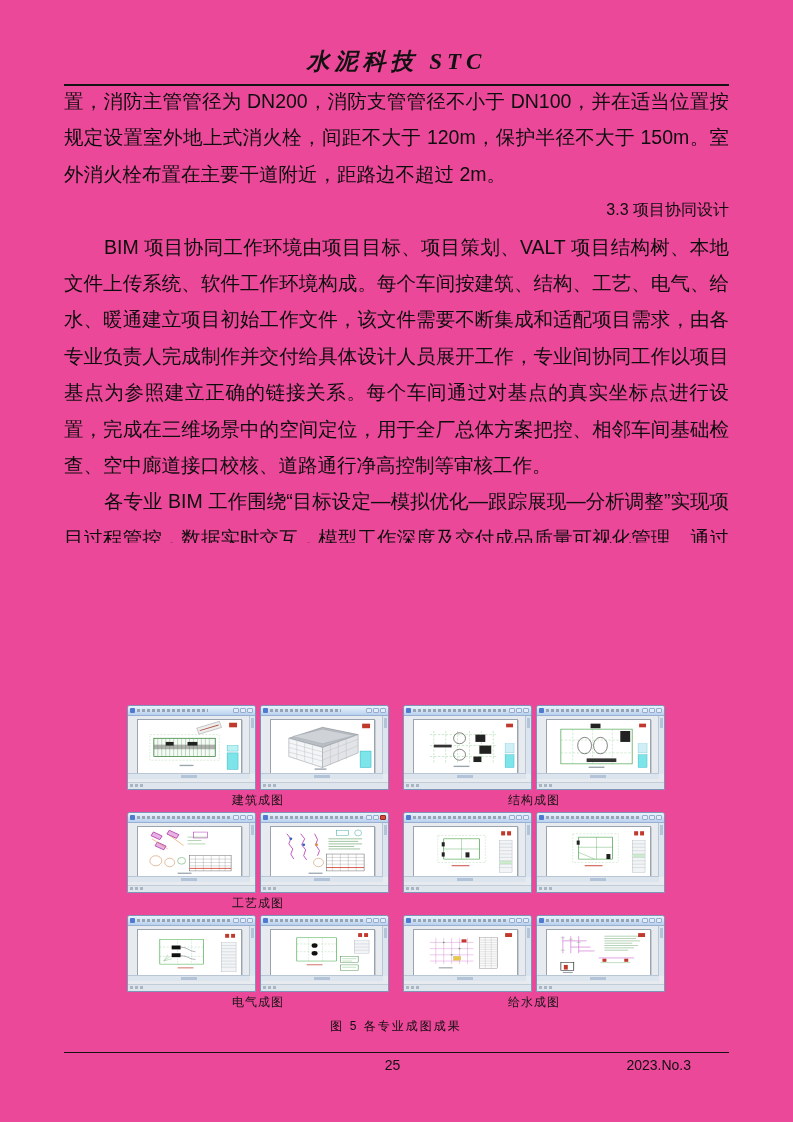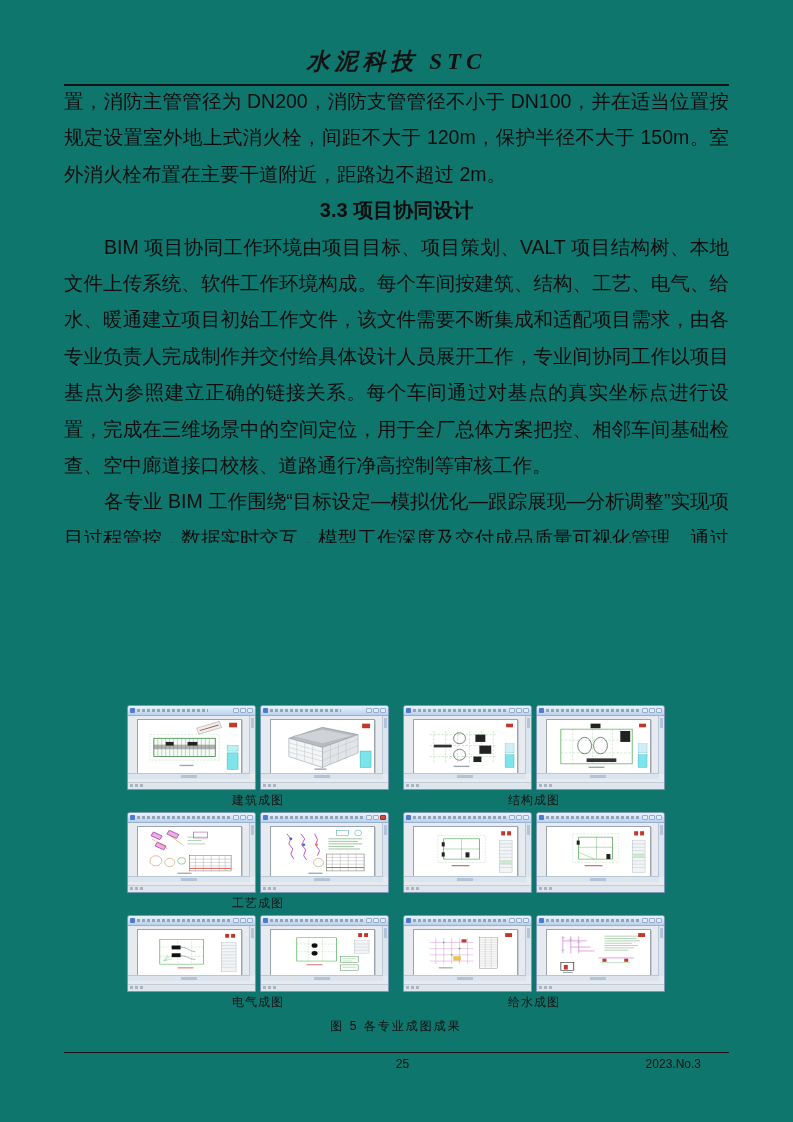--- a/index.html
+++ b/index.html
@@ -1,30 +1,30 @@
 <!DOCTYPE html>
 <html><head>
 <meta charset="utf-8">
 <style>
   html,body{margin:0;padding:0;background:#9a9a9a;}
-  .page{position:relative;width:793px;height:1122px;background:#0f766e;margin:0 auto;
+  .page{position:relative;width:793px;height:1122px;background:#ec4899;margin:0 auto;
         font-family:"Liberation Sans",sans-serif;color:#111;overflow:hidden;}
 
   
   .header{position:absolute;top:0;left:64px;width:665px;height:84px;
           border-bottom:2.5px solid #141414;display:flex;align-items:flex-end;justify-content:center;}
   .journal-title{font-family:"Liberation Serif",serif;font-style:italic;font-weight:bold;
           font-size:23px;letter-spacing:5px;padding-bottom:7px;}
 
   
   .body-text{position:absolute;top:83px;left:64px;width:665px;height:460px;overflow:hidden;
           font-size:19.5px;line-height:36.4px;text-align:justify;color:#0d0d0d;}
   .body-text p{margin:0;}
   .para{text-indent:2.05em;}
-  .section-heading{font-weight:bold;font-size:20px;line-height:36.4px;margin:0;text-align:center;}
+  .section-heading{font-weight:normal;font-size:16px;line-height:36.4px;margin:0;text-align:right;}
 
   
   .figure{position:absolute;top:705px;left:127px;width:538px;}
   .fig-row{display:flex;gap:14px;margin-bottom:3px;}
   .fig-group{width:262px;}
   .group-wins{display:flex;gap:4px;}
   .group-label{text-align:center;font-size:12px;margin-top:2px;color:#141414;letter-spacing:1px;}
   .fig-caption{text-align:center;font-size:12px;margin-top:7px;letter-spacing:2px;color:#0d0d0d;}
 
   
@@ -47,21 +47,21 @@
   .vscroll{position:absolute;top:0;right:0;bottom:8px;width:5px;background:#dce4ed;border-left:1px solid #b9c6d6;}
   .vscroll::after{content:"";display:block;width:3px;height:10px;margin:2px auto 0;background:#b4c4d8;}
   .hscroll{position:absolute;left:0;right:5px;bottom:3px;height:5px;background:#dce4ed;border-top:1px solid #b9c6d6;}
   .hthumb{display:block;width:16px;height:3px;margin:1px auto;background:#b4c4d8;}
   .sbar{flex:0 0 6px;height:6px;background:#dfe5ec;border-top:1px solid #c3cdd8;position:relative;}
   .sbar::before{content:"";position:absolute;left:2px;top:1px;width:14px;height:3px;
         background:repeating-linear-gradient(90deg,#a9b5c3 0 3px,rgba(0,0,0,0) 3px 5px);}
 
   
   .footer-rule{position:absolute;top:1052px;left:64px;width:665px;border-top:1.5px solid #141414;}
-  .footer-row{position:absolute;top:1057px;left:70px;width:665px;height:18px;font-size:12px;color:#111;}
+  .footer-row{position:absolute;top:1057px;left:60px;width:665px;height:18px;font-size:14px;color:#111;}
   .page-number{position:absolute;left:0;right:0;text-align:center;}
   .issue-number{position:absolute;right:34px;top:0;}
 </style>
 </head>
 <body>
 
 <div class="page">
 
   <div class="header">
     <div class="journal-title">水泥科技 STC</div>

